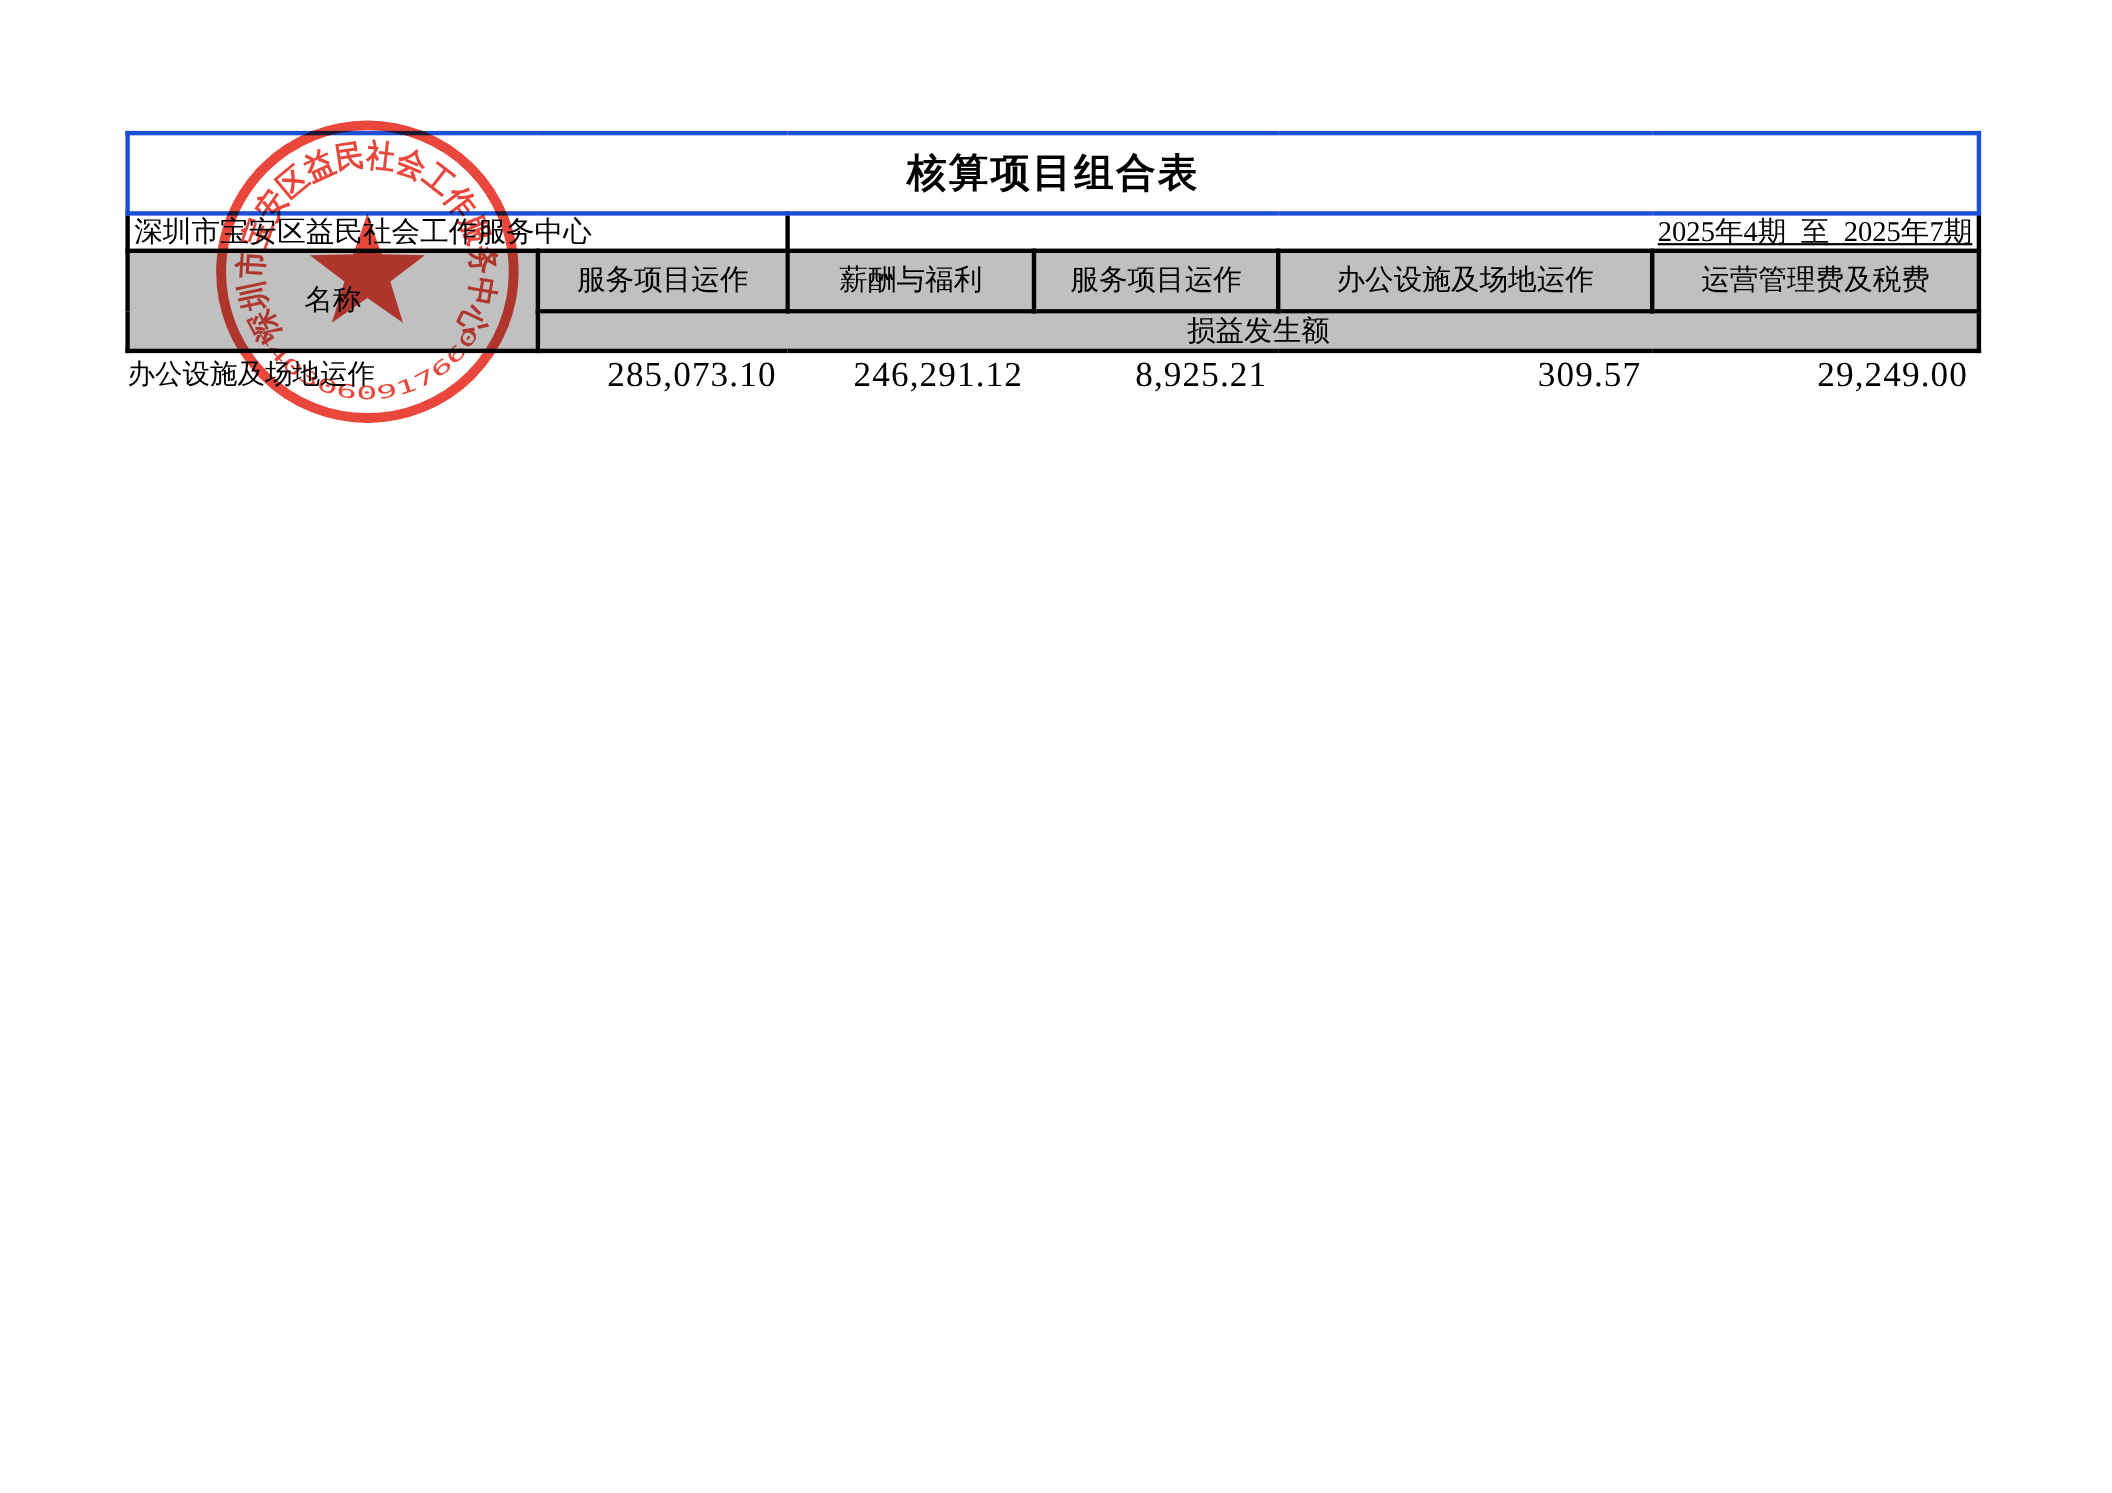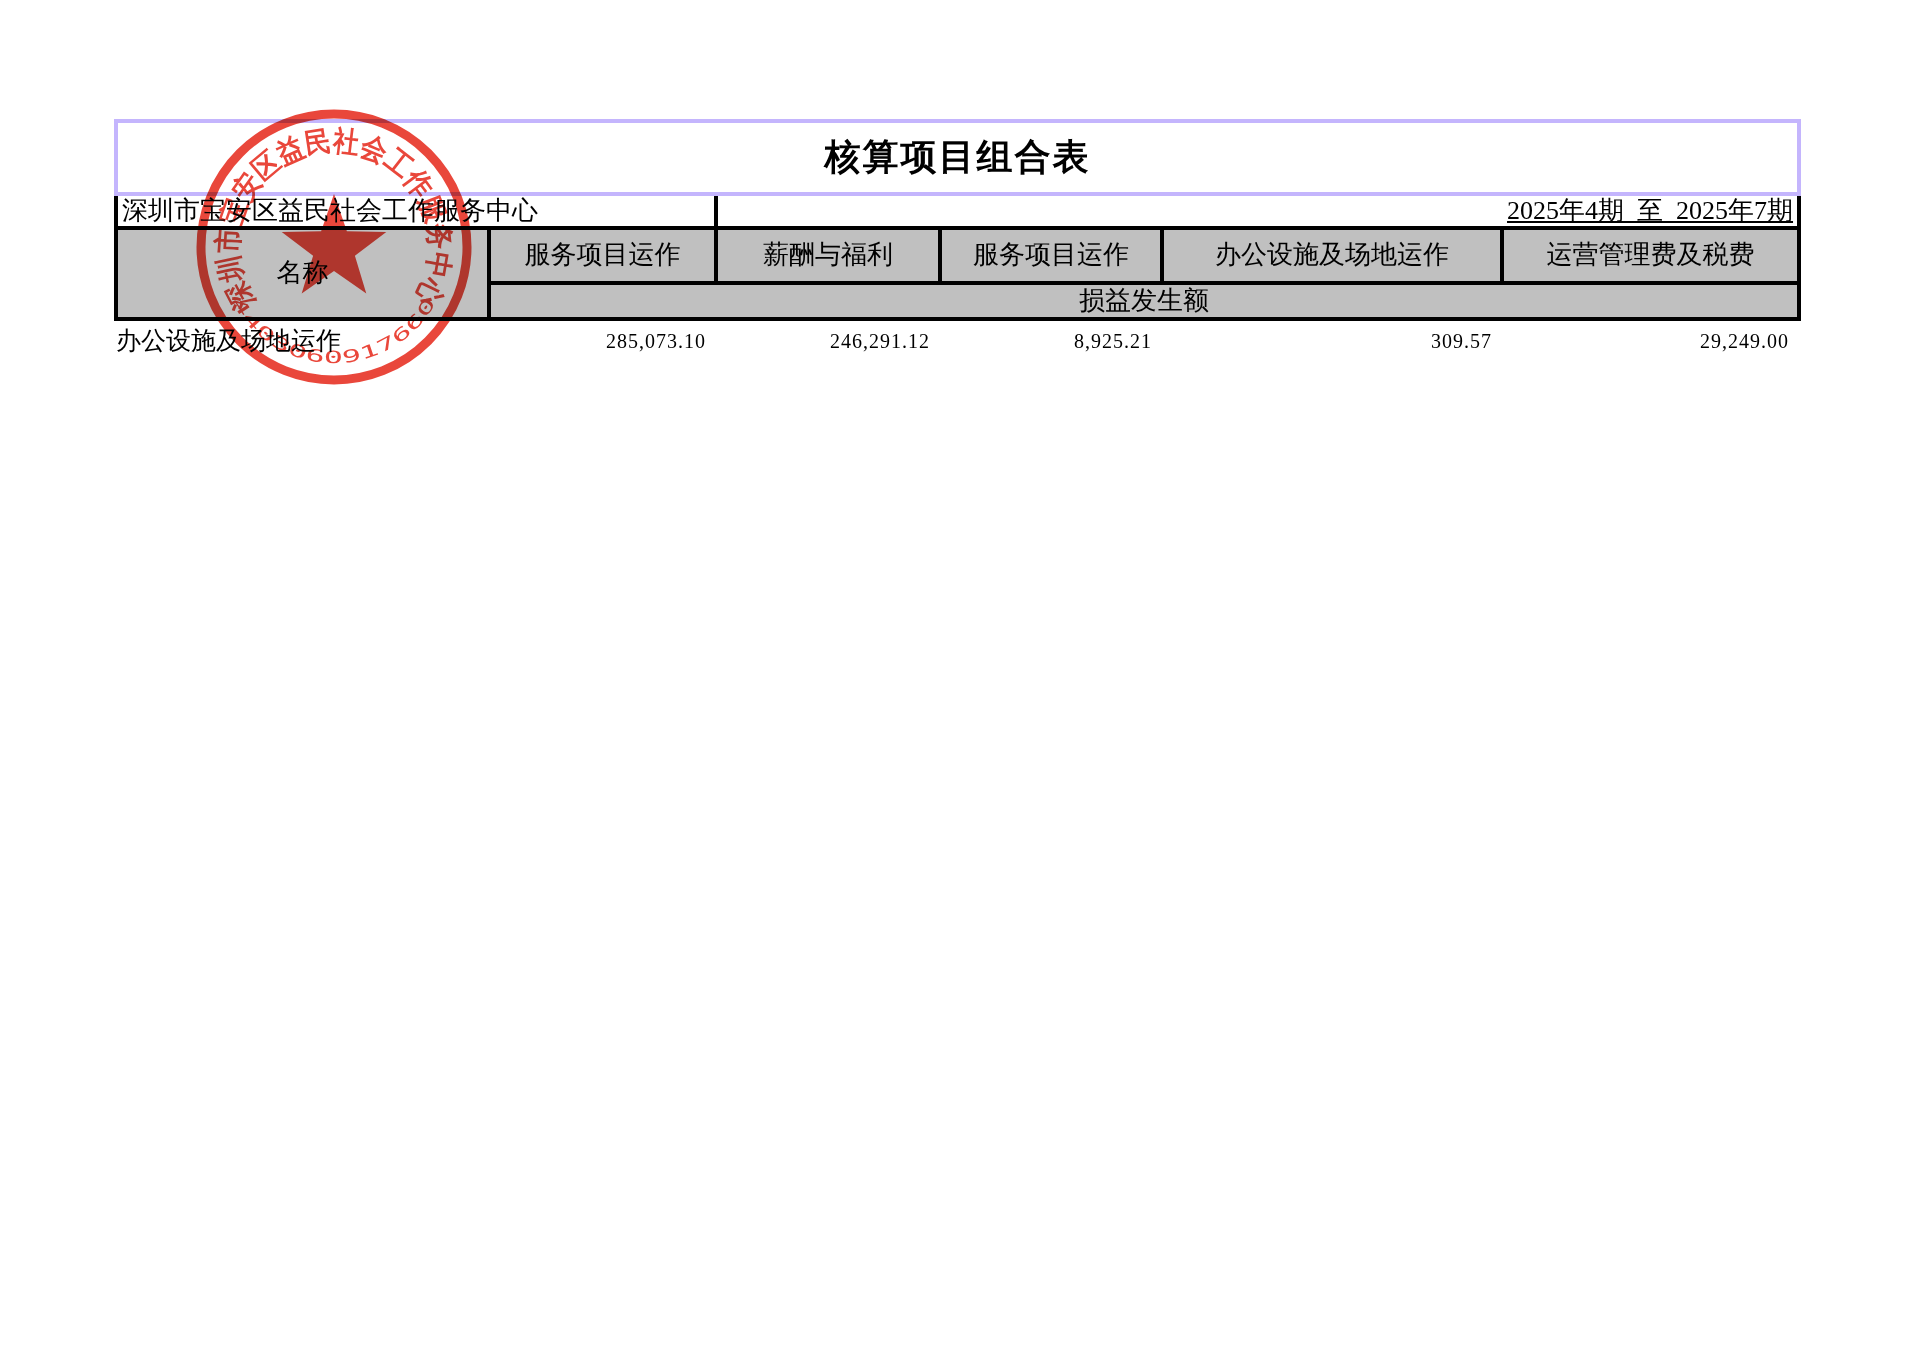--- a/index.html
+++ b/index.html
@@ -9,32 +9,32 @@
   }
   .sheet{position:absolute;left:114px;top:119px;}
   table.report{
     border-collapse:collapse;table-layout:fixed;width:1683px;
   }
   table.report td{
     border:4px solid #000;overflow:hidden;white-space:nowrap;
     font-size:26px;line-height:1.1;padding:0 4px;
   }
   tr.title-row td{
-    border:4px solid #c4b5fd;text-align:center;font-weight:bold;
+    border:4px solid #1d4ed8;text-align:center;font-weight:bold;
     font-size:36px;letter-spacing:2px;height:69px;
   }
   tr.meta-row td{height:30px;font-size:26px;}
   tr.meta-row td.period{text-align:right;white-space:pre;text-decoration:underline;}
   tr.head-row td{
     background:#c0c0c0;text-align:center;font-size:26px;
   }
   tr.head-row.r1 td{height:51px;}
   tr.head-row.r2 td{height:32px;margin-top:11px;}
   tr.data-row td{
-    border:none;background:#fff;font-size:20px;height:40px;
+    border:none;background:#fff;font-size:32px;height:40px;
     letter-spacing:1px;vertical-align:middle;
   }
   tr.data-row td.num{text-align:right;padding-right:10px;}
   tr.data-row td.rowname{padding-left:0;letter-spacing:0;font-size:25px;}
   .stamp{
     position:absolute;left:184px;top:97px;width:300px;height:300px;
     mix-blend-mode:multiply;opacity:.92;pointer-events:none;
   }
 </style>
 </head>

